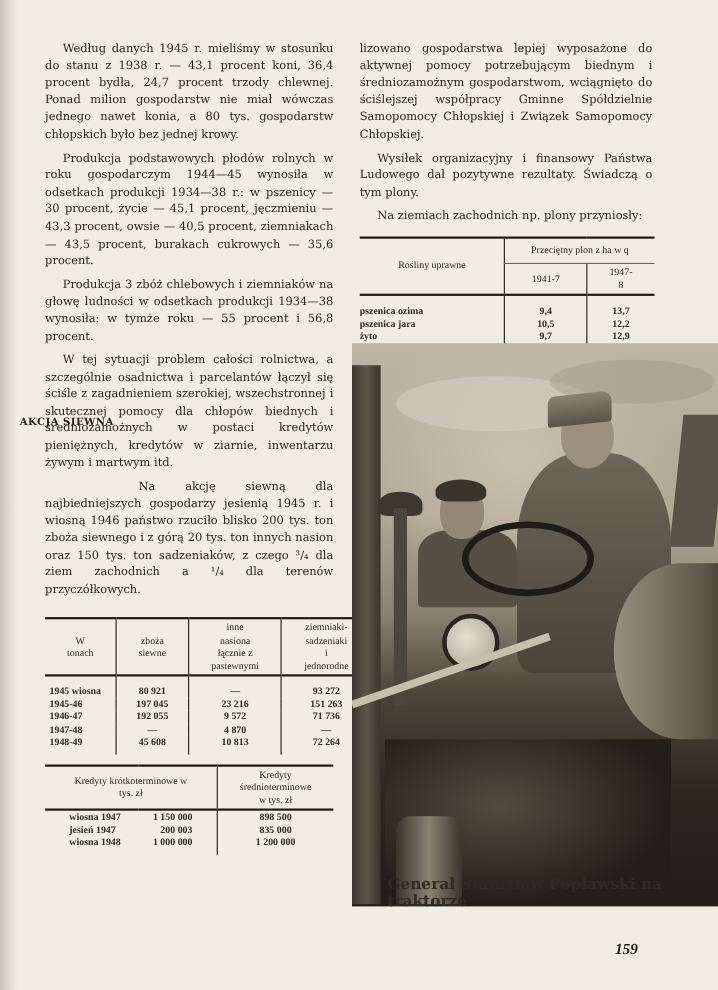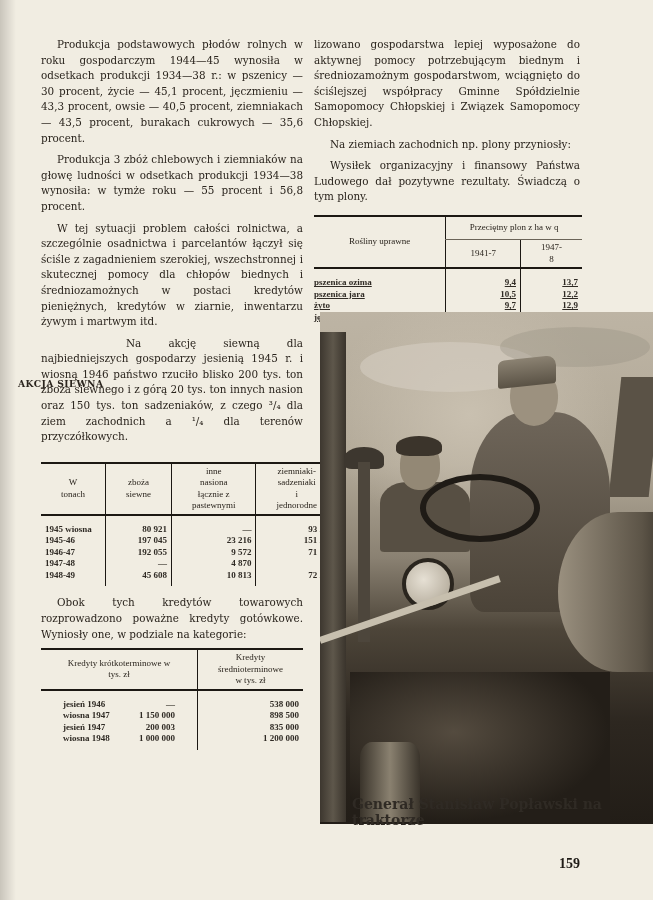--- a/index.html
+++ b/index.html
@@ -12,21 +12,21 @@
   }
   .gutter {
     position: absolute; left: 0; top: 0; width: 16px; height: 900px;
     background: linear-gradient(to right, #c9c5bb 0%, #ddd9cf 50%, rgba(241,237,226,0) 100%);
   }
   .col-left {
     position: absolute; left: 41px; top: 37px; width: 262px;
     font-size: 10.4px; line-height: 15.6px;
   }
   .col-right {
-    position: absolute; left: 314px; top: 37px; width: 266px;
+    position: absolute; left: 327px; top: 37px; width: 266px;
     font-size: 10.4px; line-height: 15.6px;
   }
   p.para {
     text-align: justify;
     text-indent: 16px;
     margin-bottom: 6px;
     hyphens: manual;
   }
   p.para.noindent { text-indent: 0; }
   p.para.akcja { text-indent: 85px; margin-bottom: 17px; }
@@ -36,33 +36,33 @@
     font-family: "DejaVu Serif", serif;
   }
   
   table { border-collapse: collapse; width: 100%; font-family: "Liberation Serif", "DejaVu Serif", serif; }
   table.data { font-size: 9px; line-height: 11.5px; }
   table.data thead tr.top th { border-top: 2.5px solid #1c1813; }
   table.data thead tr.bottom-head th, table.data thead tr.single th { border-bottom: 2.5px solid #1c1813; }
   table.data th { font-weight: normal; text-align: center; vertical-align: middle; padding: 2px 20px; }
   table.data td { padding: 0 4px; font-weight: bold; color: #2f2a24; }
   .vline { border-left: 1.3px solid #1c1813; }
-  td.num { text-align: right; }
+  td.num { text-align: center; }
   td.label { text-align: left; padding-left: 10px; }
   tr.firstrow td { padding-top: 8px; }
   tr.lastrow td { padding-bottom: 5px; }
 
   #t-sowing { margin-top: 4px; margin-bottom: 9px; }
   #t-sowing th { height: 46px; }
   #t-credit { margin-top: 6px; margin-bottom: 5px; }
   #t-credit th { height: 33px; }
   #t-yield { margin-top: 10px; width: 268px; }
   #t-yield th.h1 { height: 24px; }
   #t-yield th.h2 { height: 22px; }
-  #t-yield td { font-weight: bold; text-decoration: underline; }
+  #t-yield td { font-weight: bold; }
 
   
   .photo {
     position: absolute; left: 320px; top: 312px; width: 333px; height: 512px;
     overflow: hidden;
     background:
       radial-gradient(ellipse 60% 35% at 45% 20%, #c9c0b0 0%, rgba(201,192,176,0) 70%),
       linear-gradient(to bottom, #bdb4a4 0%, #b1a897 30%, #8a8172 48%, #4d4539 62%, #2d2720 80%, #221d17 100%);
   }
   .photo .shape { position: absolute; }
@@ -85,32 +85,33 @@
   .engine { left: 30px; top: 360px; width: 260px; height: 150px; background: radial-gradient(ellipse at 40% 40%, #544b3f, #231e18 70%); }
   .canister { left: 40px; top: 430px; width: 60px; height: 80px; border-radius: 20% 20% 4px 4px; background: linear-gradient(to right, #3a342b, #8a8170, #3a342b); }
 
   .caption {
     position: absolute; left: 352px; top: 796px; width: 260px;
     font-size: 14px; font-weight: bold; color: #2f2a24;
     font-family: "DejaVu Serif", serif;
   }
   .page-number {
     position: absolute; left: 559px; top: 856px;
-    font-size: 14px; font-weight: bold;
+    font-size: 14px; font-style: italic; font-weight: bold;
     font-family: "Liberation Serif", serif; color: #1f1b16;
   }
 </style>
 </head>
 <body>
 
 <div class="gutter"></div>
 
 <div class="side-heading">AKCJA SIEWNA</div>
 
 <div class="col-left">
+  <p class="para">Według danych 1945 r. mieliśmy w stosunku do stanu z 1938 r. — 43,1 procent koni, 36,4 procent bydła, 24,7 procent trzody chlewnej.  Ponad milion gospodarstw nie miał wówczas jednego nawet konia, a 80 tys. gospodarstw chłopskich było bez jednej krowy.</p>
   <p class="para">Produkcja podstawowych płodów rolnych w roku gospodarczym 1944—45 wynosiła w odsetkach produkcji 1934—38 r.: w pszenicy — 30 procent, życie — 45,1 procent, jęczmieniu — 43,3 procent, owsie — 40,5 procent, ziemniakach — 43,5 procent, burakach cukrowych — 35,6 procent.</p>
   <p class="para">Produkcja 3 zbóż chlebowych i ziemniaków na głowę ludności w odsetkach produkcji 1934—38 wynosiła: w tymże roku — 55 procent i 56,8 procent.</p>
   <p class="para">W tej sytuacji problem całości rolnictwa, a szczególnie osadnictwa i parcelantów łączył się ściśle z zagadnieniem szerokiej, wszechstronnej i skutecznej pomocy dla chłopów biednych i średniozamożnych w postaci kredytów pieniężnych, kredytów w ziarnie, inwentarzu żywym i martwym itd.</p>
   <p class="para akcja">Na akcję siewną dla najbiedniejszych gospodarzy jesienią 1945 r. i wiosną 1946 państwo rzuciło blisko 200 tys. ton zboża siewnego i z górą 20 tys. ton innych nasion oraz 150 tys. ton sadzeniaków, z czego ³/₄ dla ziem zachodnich a ¹/₄ dla terenów przyczółkowych.</p>
 
   <table class="data" id="t-sowing">
     <thead>
       <tr class="top single">
         <th style="width:30%">W tonach</th>
         <th class="vline" style="width:21%">zboża siewne</th>
@@ -145,35 +146,29 @@
       </tr>
       <tr class="lastrow">
         <td class="label">1948-49</td>
         <td class="num vline">45 608</td>
         <td class="num vline">10 813</td>
         <td class="num vline">72 264</td>
       </tr>
     </tbody>
   </table>
 
-  <p class="para">Obok tych kredytów towarowych rozprowadzono poważne kredyty gotówkowe. Wyniosły one, w podziale na kategorie:</p>
 
   <table class="data" id="t-credit">
     <thead>
       <tr class="top single">
         <th colspan="2" style="width:64%">Kredyty krótkoterminowe w tys. zł</th>
         <th class="vline" style="width:36%">Kredyty średnioterminowe w tys. zł</th>
       </tr>
     </thead>
     <tbody>
-      <tr class="firstrow">
-        <td class="label" style="padding-left:22px">jesień 1946</td>
-        <td class="num" style="text-align:right;padding-right:22px">—</td>
-        <td class="num vline">538 000</td>
-      </tr>
       <tr>
         <td class="label" style="padding-left:22px">wiosna 1947</td>
         <td class="num" style="text-align:right;padding-right:22px">1 150 000</td>
         <td class="num vline">898 500</td>
       </tr>
       <tr>
         <td class="label" style="padding-left:22px">jesień 1947</td>
         <td class="num" style="text-align:right;padding-right:22px">200 003</td>
         <td class="num vline">835 000</td>
       </tr>
@@ -182,22 +177,22 @@
         <td class="num" style="text-align:right;padding-right:22px">1 000 000</td>
         <td class="num vline">1 200 000</td>
       </tr>
     </tbody>
   </table>
 
 </div>
 
 <div class="col-right">
   <p class="para noindent">lizowano gospodarstwa lepiej wyposażone do aktywnej pomocy potrzebującym biednym i średniozamożnym gospodarstwom, wciągnięto do ściślejszej współpracy Gminne Spółdzielnie Samopomocy Chłopskiej i Związek Samopomocy Chłopskiej.</p>
+  <p class="para">Wysiłek organizacyjny i finansowy Państwa Ludowego dał pozytywne rezultaty. Świadczą o tym plony.</p>
   <p class="para">Na ziemiach zachodnich np. plony przyniosły:</p>
-  <p class="para">Wysiłek organizacyjny i finansowy Państwa Ludowego dał pozytywne rezultaty. Świadczą o tym plony.</p>
 
   <table class="data" id="t-yield">
     <thead>
       <tr class="top">
         <th rowspan="2" style="width:50%;border-bottom:2.5px solid #1c1813">Rośliny uprawne</th>
         <th colspan="2" class="vline h1" style="border-bottom:1px solid #6b6458">Przeciętny plon z ha w q</th>
       </tr>
       <tr class="bottom-head">
         <th class="vline h2" style="width:28%">1941-7</th>
         <th class="vline h2" style="width:22%">1947-8</th>

